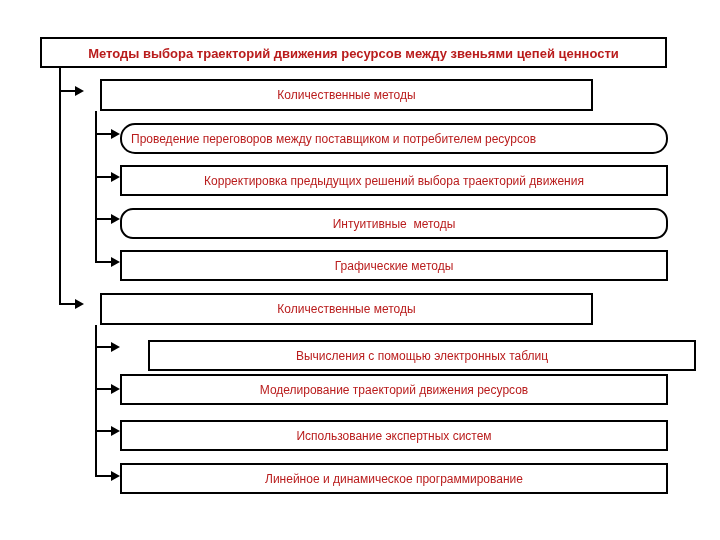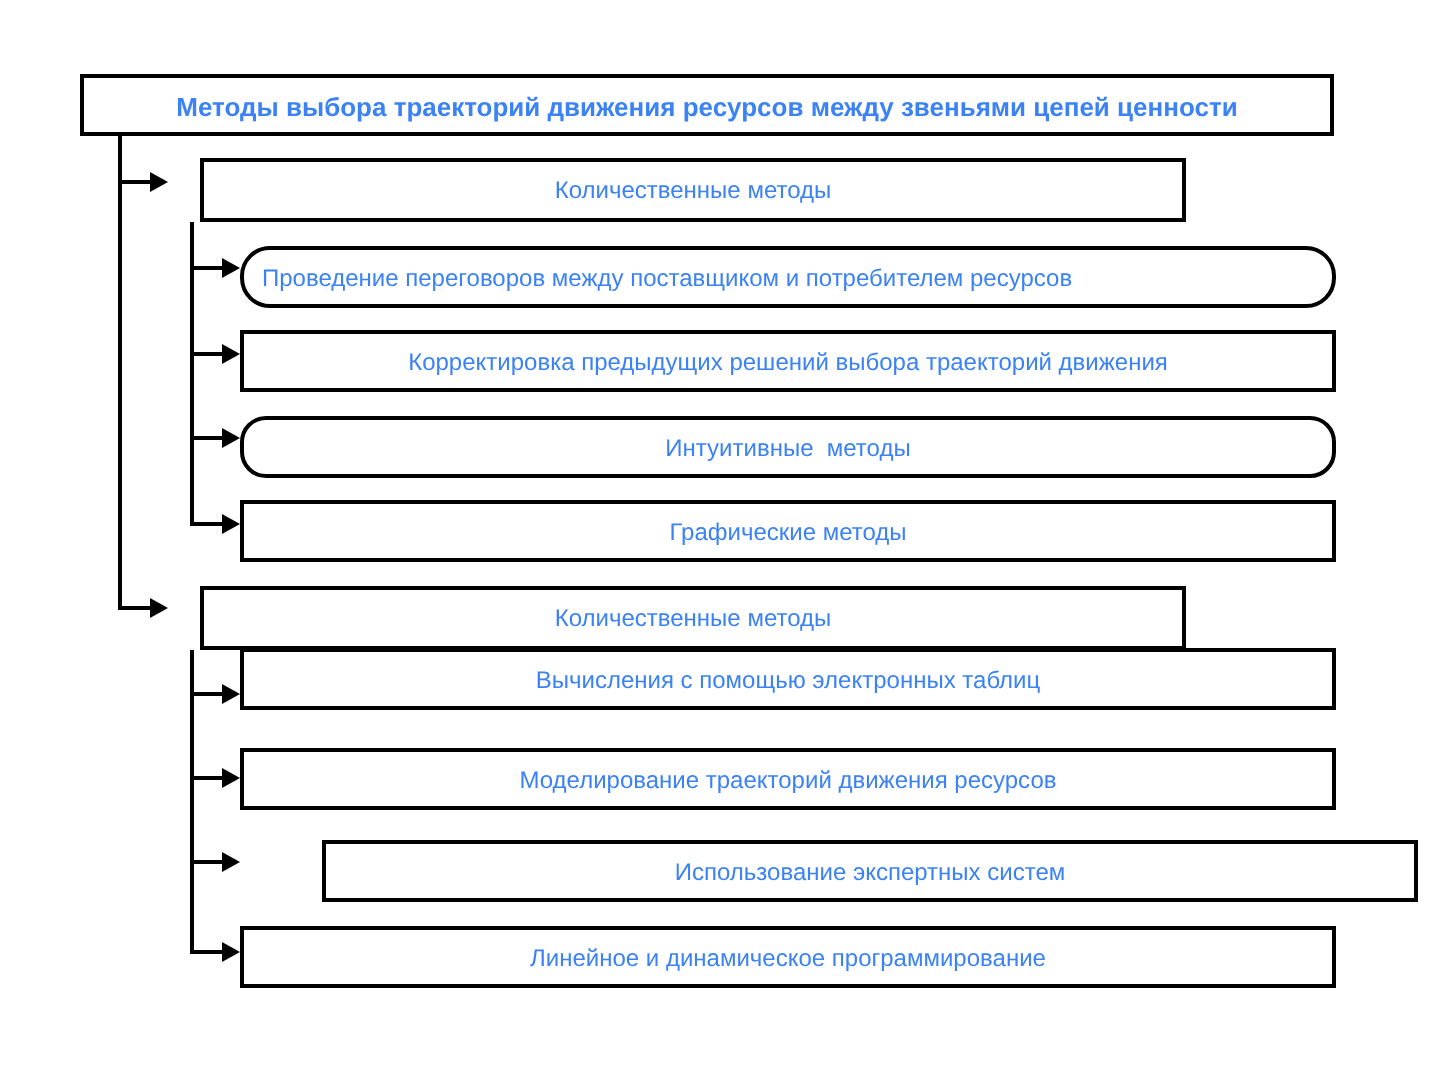--- a/index.html
+++ b/index.html
@@ -13,21 +13,21 @@
     width: 720px;
     height: 540px;
     background: #ffffff;
     overflow: hidden;
   }
   .box {
     position: absolute;
     box-sizing: border-box;
     border: 2px solid #000000;
     background: #ffffff;
-    color: #3b82f6;
+    color: #b91c1c;
     font-size: 12px;
     line-height: 14px;
     padding-top: 7px;
     text-align: center;
     white-space: pre-wrap;
   }
   .box.title {
     font-weight: bold;
     font-size: 13px;
     padding-top: 8px;
@@ -55,23 +55,23 @@
   
   .title-box   { left: 40px;  top: 37px;  width: 627px; height: 31px; }
   .group-box   { left: 100px;  width: 493px; height: 32px; }
   .g1          { top: 79px; }
   .g2          { top: 293px; }
   .sub-box     { left: 120px; width: 548px; height: 31px; }
   .s11 { top: 123px; }
   .s12 { top: 165px; }
   .s13 { top: 208px; border-radius: 13px; }
   .s14 { top: 250px; }
-  .s21 { top: 324px; }
+  .s21 { top: 340px; margin-left: 28px; }
   .s22 { top: 374px; }
-  .s23 { top: 420px; margin-left: 41px; }
+  .s23 { top: 420px; }
   .s24 { top: 463px; }
 
   .v-trunk  { left: 59px; top: 68px;  height: 237px; }
   .v-g1     { left: 95px; top: 111px; height: 152px; }
   .v-g2     { left: 95px; top: 325px; height: 152px; }
 
   .h-to-g1  { left: 59px; top: 90px;  width: 17px; }
   .h-to-g2  { left: 59px; top: 303px; width: 17px; }
   .a-g1     { left: 75px; top: 86px; }
   .a-g2     { left: 75px; top: 299px; }

